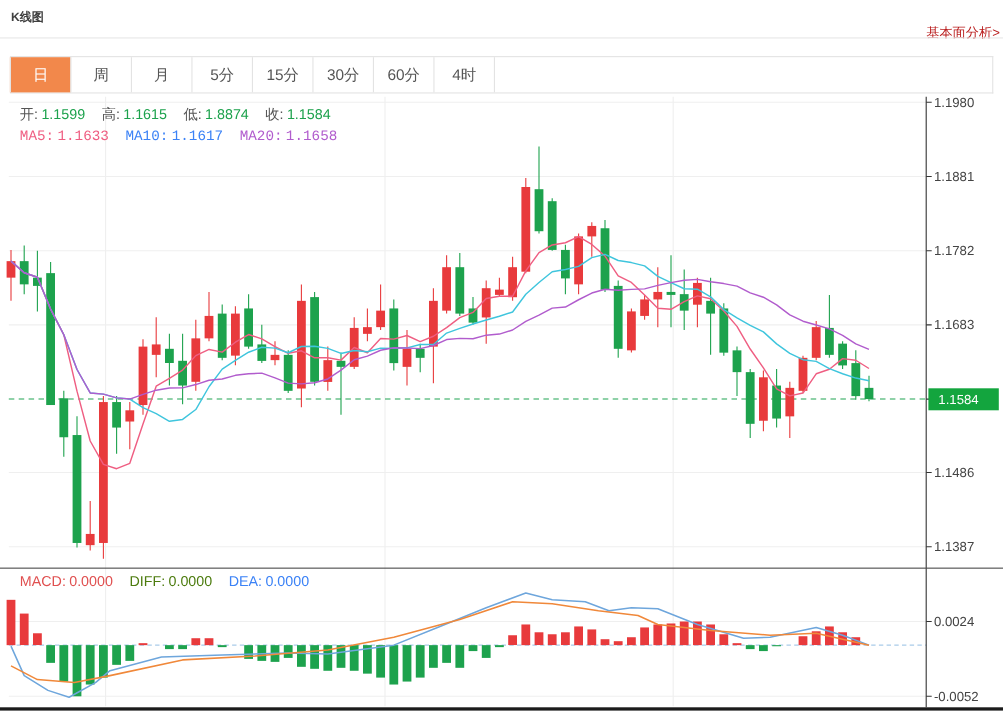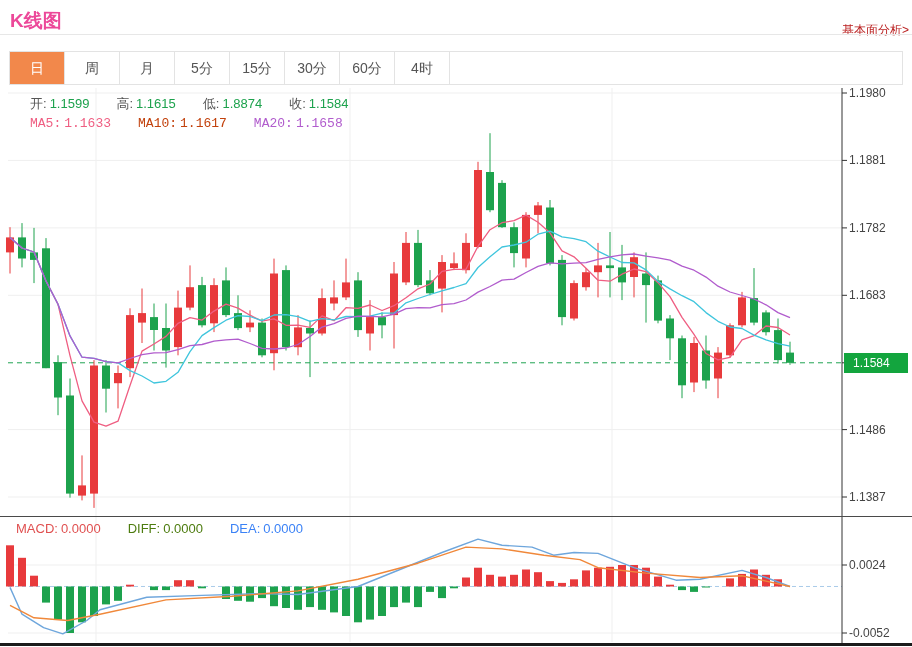--- a/index.html
+++ b/index.html
@@ -1,38 +1,38 @@
 <!DOCTYPE html>
 <html><head>
 <meta charset="utf-8">
 <style>
   html,body{margin:0;padding:0;background:#fff;}
   body{width:912px;height:647px;position:relative;overflow:hidden;
        font-family:"Liberation Sans","DejaVu Sans",sans-serif;}
-  .page-title{position:absolute;left:10px;top:8px;font-size:19px;font-weight:700;color:#ec4899;}
+  .page-title{position:absolute;left:10px;top:8px;font-size:11px;font-weight:700;color:#404040;}
   .top-link{position:absolute;right:3px;top:22px;font-size:12px;color:#b91c1c;text-decoration:none;cursor:pointer;}
   .hdr-divider{position:absolute;left:0;top:34px;width:912px;height:1px;background:#e7e7e7;}
   .tabstrip{position:absolute;left:9px;top:51px;width:894px;height:34px;box-sizing:border-box;
             border-top:1px solid #e3e3e3;border-bottom:1px solid #e3e3e3;border-right:1px solid #e3e3e3;
             display:flex;background:#fff;}
   .tab{width:55px;box-sizing:border-box;text-align:center;line-height:32px;font-size:14px;color:#555;
        border-left:1px solid #e3e3e3;cursor:pointer;}
   .tab.active{background:#f2884b;color:#fff;}
   .tabend{flex:1;border-left:1px solid #e3e3e3;}
   #chart{position:absolute;left:0;top:0;}
   .legend{position:absolute;display:flex;align-items:center;font-size:13px;white-space:nowrap;}
   #ohlc-legend{left:18px;top:95px;}
   #ma-legend{left:18px;top:116px;font-family:Liberation Mono, monospace;}
-  #macd-legend{left:4px;top:521px;justify-content:flex-end;}
-  .pair{margin-right:15px;margin-left:12px;}
+  #macd-legend{left:18px;top:521px;justify-content:flex-end;}
+  .pair{margin-right:15px;}
   .pair .lab{color:#555;}
   .pair .val{margin-left:3px;}
   .c-green{color:#1da24d;}
   .c-ma5{color:#ef5e82;}
-  .c-ma10{color:#c2410c;}
+  .c-ma10{color:#3b82f6;}
   .c-ma20{color:#b15ccd;text-align:right;}
   .c-macd{color:#e05050;}
   .c-diff{color:#4d7c0f;}
   .c-dea{color:#3b82f6;}
   .price-badge{position:absolute;left:844px;top:353px;width:64px;height:20px;background:#13a53e;
                color:#fff;font-size:12px;line-height:20px;padding-left:9px;box-sizing:border-box;}
   .panel-divider{position:absolute;left:0;top:516px;width:912px;height:1px;background:#4a4a4a;}
   .bottom-bar{position:absolute;left:0;top:643px;width:912px;height:3px;background:#1b1b1b;}
 </style>
 </head>

